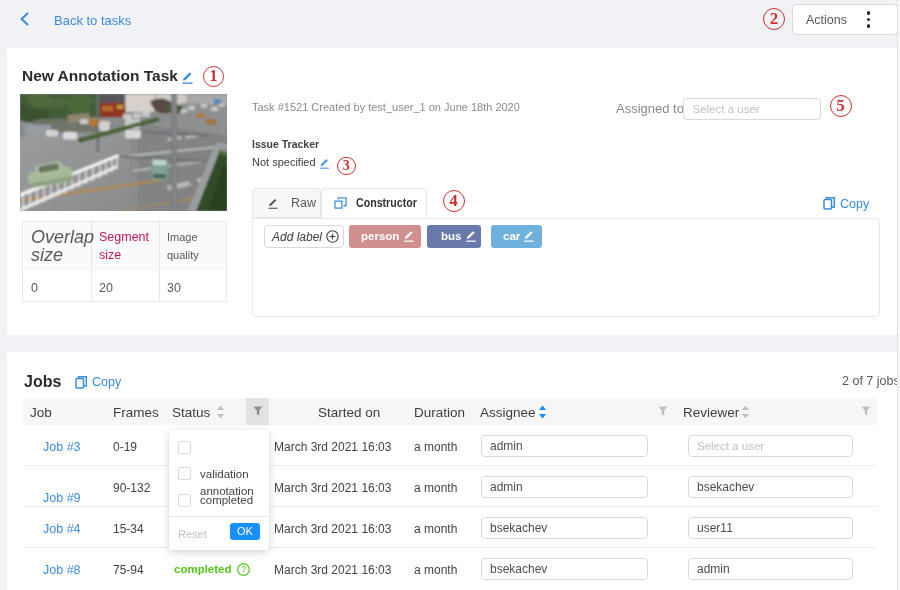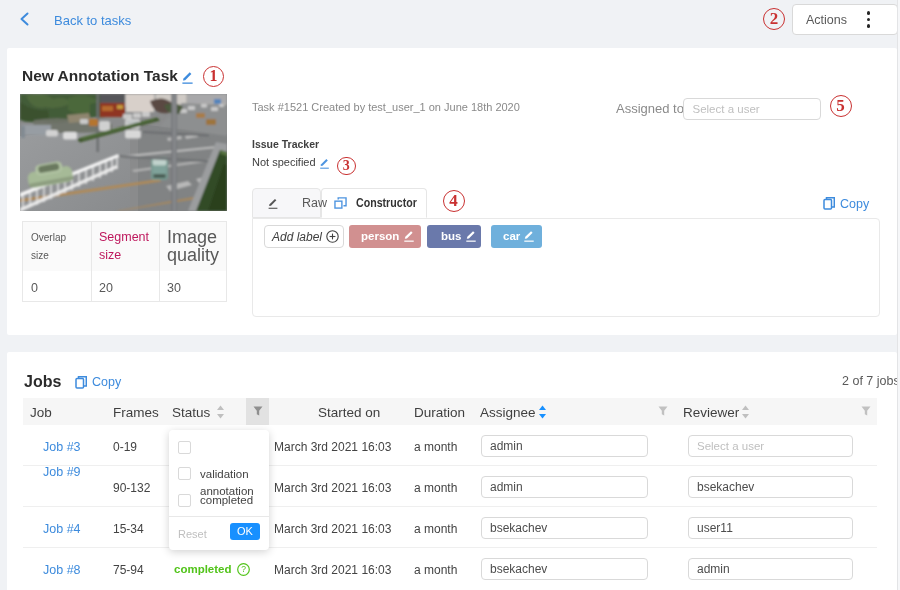--- a/index.html
+++ b/index.html
@@ -171,23 +171,23 @@
   <polygon points="207,58 207,117 176,117 200,56" fill="#324c28"></polygon>
   <polygon points="207,72 207,117 188,117 204,69" fill="#293f1e"></polygon>
   <polygon points="200,56 207,58 207,62 201,60" fill="#57733f"></polygon>
   </g>
 </svg>
 
 <div class="abs" style="left:22px;top:221px;width:205px;height:80.5px;border:1px solid #e8e8e8;background:#fafafa;"></div>
 <div class="abs" style="left:22px;top:271px;width:205px;height:30.5px;background:#fff;border:1px solid #e8e8e8;border-top:none;"></div>
 <div class="abs" style="left:90.5px;top:221px;width:1px;height:80.5px;background:#e8e8e8;"></div>
 <div class="abs" style="left:158.5px;top:221px;width:1px;height:80.5px;background:#e8e8e8;"></div>
-<div class="abs" style="left:31px;top:229px;font-size:10px;color:#595959;line-height:17.5px;">Overlap<br>size</div>
+<div class="abs" style="left:31px;top:229px;font-size:18px;color:#595959;line-height:17.5px;font-style:italic;">Overlap<br>size</div>
 <div class="abs" style="left:99px;top:229px;font-size:12.5px;color:#be185d;line-height:17.5px;">Segment<br>size</div>
-<div class="abs" style="left:167px;top:229px;font-size:18px;color:#595959;line-height:17.5px;">Image<br>quality</div>
+<div class="abs" style="left:167px;top:229px;font-size:11px;color:#595959;line-height:17.5px;">Image<br>quality</div>
 <div class="abs" style="left:31px;top:281px;font-size:12.5px;color:#595959;">0</div>
 <div class="abs" style="left:99px;top:281px;font-size:12.5px;color:#595959;">20</div>
 <div class="abs" style="left:167px;top:281px;font-size:12.5px;color:#595959;">30</div>
 
 <div class="abs" style="left:252px;top:101px;font-size:11px;color:#8a8a8a;">Task #1521 Created by test_user_1 on June 18th 2020</div>
 <div class="abs" style="left:616px;top:101px;font-size:13px;color:#8a8a8a;">Assigned to</div>
 <div class="inp" style="left:683px;top:97.5px;width:138px;height:22px;color:#bfbfbf;font-size:11.5px;">Select a user</div>
 <div class="circ" style="left:829.5px;top:94.5px;width:22px;height:22px;font-size:17px;line-height:19px;">5</div>
 
 <div class="abs" style="left:252px;top:138px;font-size:10.5px;font-weight:bold;color:#404040;">Issue Tracker</div>
@@ -199,21 +199,21 @@
 <div class="circ" style="left:337px;top:156.5px;width:18.5px;height:18.5px;font-size:14px;line-height:16px;">3</div>
 
 <div class="abs" style="left:252px;top:217.5px;width:627.5px;height:99px;border:1px solid #e9e9e9;border-radius:0 4px 4px 4px;background:#fff;"></div>
 
 <div class="abs" style="left:252px;top:188px;width:69px;height:30px;background:#f7f7f9;border:1px solid #e6e6e6;border-radius:4px 4px 0 0;"></div>
 <div class="abs" style="left:320.5px;top:188px;width:106px;height:30px;background:#fff;border:1px solid #e6e6e6;border-bottom:1px solid #fff;border-radius:4px 4px 0 0;"></div>
 <svg class="abs" style="left:267px;top:197px" width="12" height="12" viewBox="0 0 14 15">
   <path d="M2.7 9.1 L9.4 2.4 L11.2 4.2 L4.5 10.9 L2.1 11.4 Z" fill="#565656"></path>
   <rect x="1.5" y="13.4" width="11" height="1.4" fill="#565656"></rect>
 </svg>
-<div class="abs" style="left:302px;top:196px;font-size:12.5px;color:#595959;">Raw</div>
+<div class="abs" style="left:291px;top:196px;font-size:12.5px;color:#595959;">Raw</div>
 <svg class="abs" style="left:334px;top:197px" width="13" height="12" viewBox="0 0 14 13">
   <g fill="none" stroke="#4d94e0" stroke-width="1.5">
     <rect x="1" y="4.5" width="7.5" height="7.5"></rect>
     <path d="M4.5 2.8 V1 H13 V9.5 H10.2"></path>
   </g>
 </svg>
 <div class="abs" style="left:356px;top:196px;font-size:12.5px;color:#333;font-weight:bold;transform:scaleX(0.85);transform-origin:left;">Constructor</div>
 <div class="circ" style="left:442.5px;top:190px;width:22px;height:22px;font-size:17px;line-height:19px;">4</div>
 
 <svg class="abs" style="left:823px;top:197px" width="12" height="13" viewBox="0 0 12 13">
@@ -295,21 +295,21 @@
 <div class="abs" style="left:23px;top:506px;width:854px;height:1px;background:#efefef;"></div>
 <div class="abs" style="left:23px;top:547px;width:854px;height:1px;background:#efefef;"></div>
 
 <div class="abs blue" style="left:43px;top:440px;font-size:12.5px;">Job #3</div>
 <div class="cell" style="left:113px;top:440px;">0-19</div>
 <div class="cell" style="left:274px;top:440px;">March 3rd 2021 16:03</div>
 <div class="cell" style="left:414px;top:440px;">a month</div>
 <div class="inp" style="left:480.5px;top:435px;width:167px;height:22px;">admin</div>
 <div class="inp" style="left:687.5px;top:435px;width:165px;height:22px;color:#bfbfbf;font-size:11.5px;">Select a user</div>
 
-<div class="abs blue" style="left:43px;top:465px;font-size:12.5px;">Job #9</div>
+<div class="abs blue" style="left:43px;top:491px;font-size:12.5px;">Job #9</div>
 <div class="cell" style="left:113px;top:481px;">90-132</div>
 <div class="cell" style="left:274px;top:481px;">March 3rd 2021 16:03</div>
 <div class="cell" style="left:414px;top:481px;">a month</div>
 <div class="inp" style="left:480.5px;top:476px;width:167px;height:22px;">admin</div>
 <div class="inp" style="left:687.5px;top:476px;width:165px;height:22px;">bsekachev</div>
 
 <div class="abs blue" style="left:43px;top:522px;font-size:12.5px;">Job #4</div>
 <div class="cell" style="left:113px;top:522px;">15-34</div>
 <div class="cell" style="left:274px;top:522px;">March 3rd 2021 16:03</div>
 <div class="cell" style="left:414px;top:522px;">a month</div>

